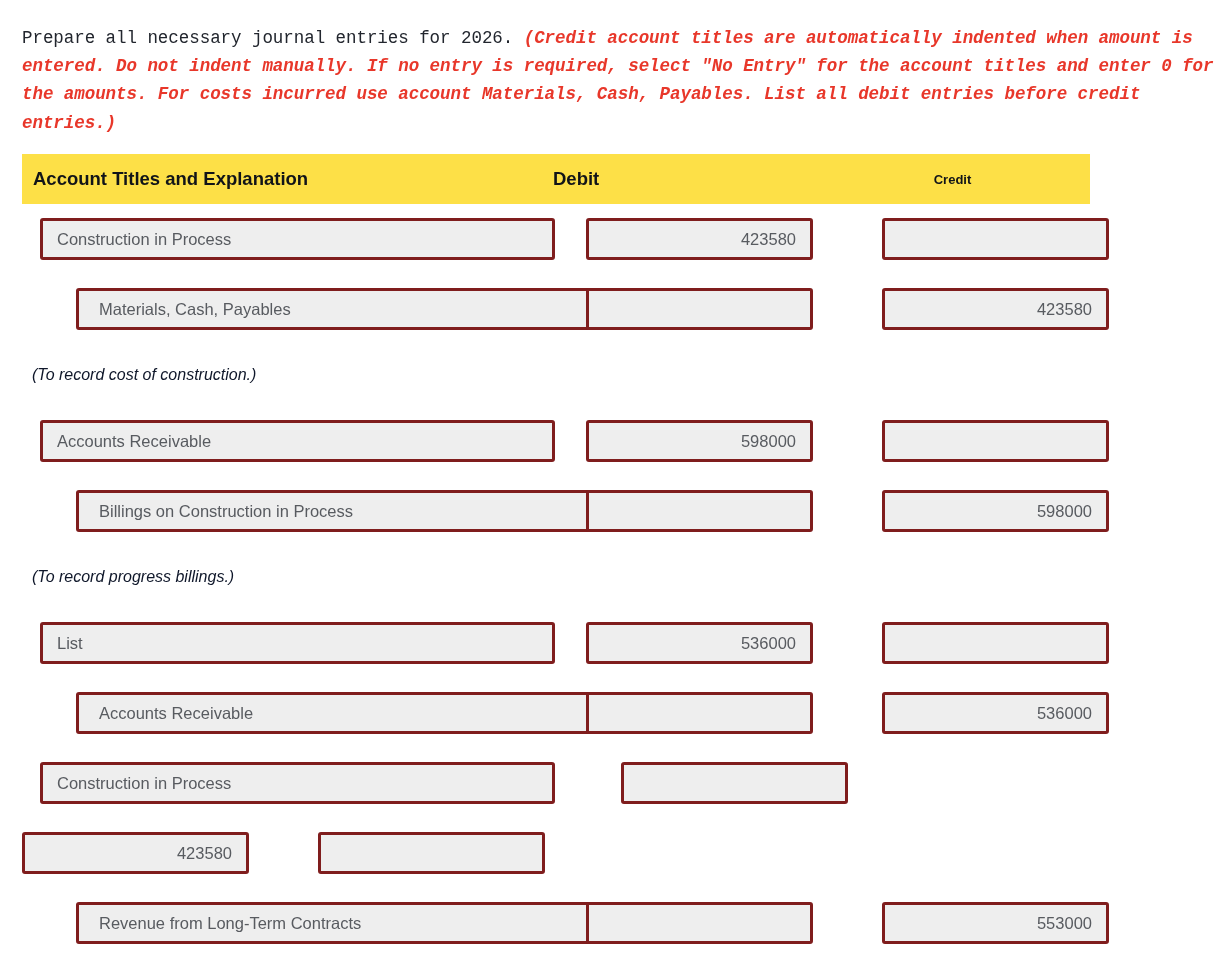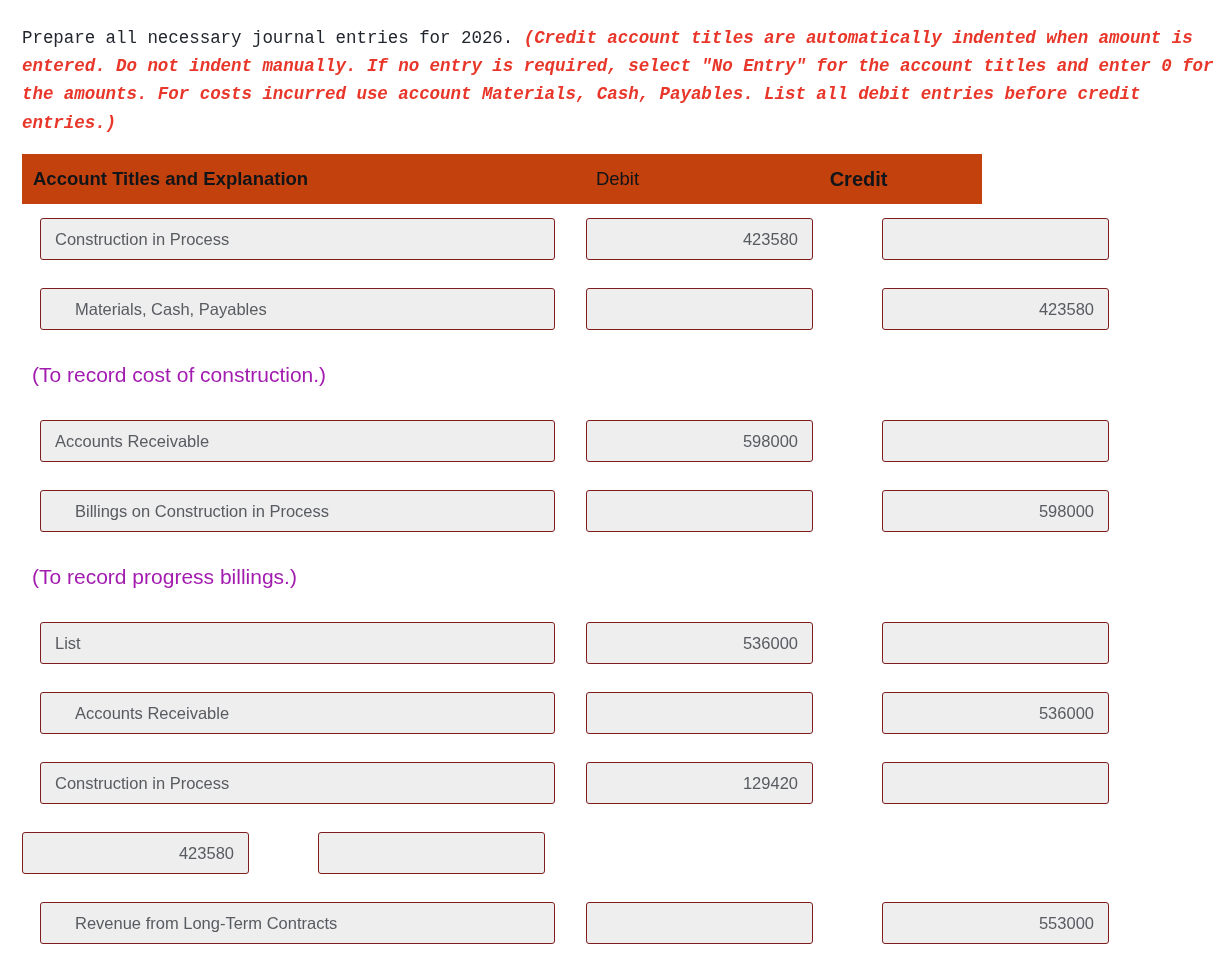--- a/index.html
+++ b/index.html
@@ -35,91 +35,93 @@
   }
 
   
   #journal {
     margin-top: 16px;
     padding-left: 22px;
     width: 1230px;
   }
 
   .jhead {
-    width: 960px;
-    background: #c2410c;
+    width: 1068px;
+    background: #fde047;
     height: 50px;
     display: flex;
     align-items: center;
   }
   .jhead .h-acct {
     width: 531px;
     padding-left: 11px;
     font-weight: bold;
     font-size: 18.5px;
     color: #111418;
   }
   .jhead .h-debit {
     width: 262px;
-    text-align: center;
-    font-weight: normal;
+    text-align: left;
+    font-weight: bold;
     font-size: 18.5px;
     color: #111418;
   }
   .jhead .h-credit {
     width: 275px;
     text-align: center;
     font-weight: bold;
-    font-size: 20px;
+    font-size: 13px;
     color: #111418;
   }
 
   .jrow {
     display: flex;
     align-items: center;
     height: 70px;
   }
 
   .cell-acct { width: 564px; padding-left: 18px; }
   .cell-debit { width: 261px; }
   .cell-credit { width: 261px; padding-left: 35px; }
 
   .field {
     background: #eeeeee;
-    border: 1px solid #7f1d1d;
+    border: 3px solid #7f1d1d;
     border-radius: 3px;
     height: 42px;
     display: flex;
     align-items: center;
     font-size: 16.5px;
     color: #585b60;
     font-family: "Liberation Sans", sans-serif;
   }
 
   .field.acct {
     width: 515px;
     padding-left: 14px;
   }
   .field.acct.indent {
-    padding-left: 34px;
+    padding-left: 20px;
+    margin-left: 36px;
   }
   .field.amt {
     width: 227px;
     justify-content: flex-end;
     padding-right: 14px;
     text-align: right;
   }
 
   .explain {
     height: 62px;
     display: flex;
     align-items: center;
     padding-left: 10px;
-    font-size: 21px;
-    color: #a21caf;
+    font-size: 16px;
+    color: #0f172a;
+    font-style: italic;
   }
 </style>
 </head>
 <body>
 
 <p id="instruction"><span class="lead">Prepare all necessary journal entries for 2026. </span><span class="emph">(Credit account titles are automatically indented when amount is entered. Do not indent manually. If no entry is required, select "No Entry" for the account titles and enter 0 for the amounts. For costs incurred use account Materials, Cash, Payables. List all debit entries before credit entries.)</span></p>
 
 <div id="journal">
 
   <div class="jhead">
@@ -194,23 +196,20 @@
           <div class="field amt"></div>
         </div>
         <div class="cell-credit">
           <div class="field amt">536000</div>
         </div>
       </div>
       <div class="jrow">
         <div class="cell-acct">
           <div class="field acct">Construction in Process</div>
         </div>
-        <div class="cell-debit">
-          <div class="field amt">129420</div>
-        </div>
         <div class="cell-credit">
           <div class="field amt"></div>
         </div>
       </div>
       <div class="jrow">
         <div class="cell-debit">
           <div class="field amt">423580</div>
         </div>
         <div class="cell-credit">
           <div class="field amt"></div>

